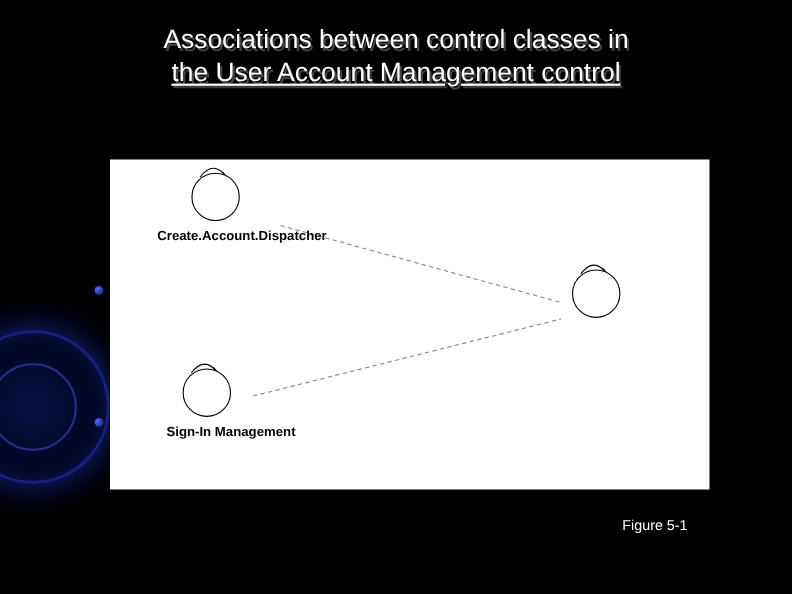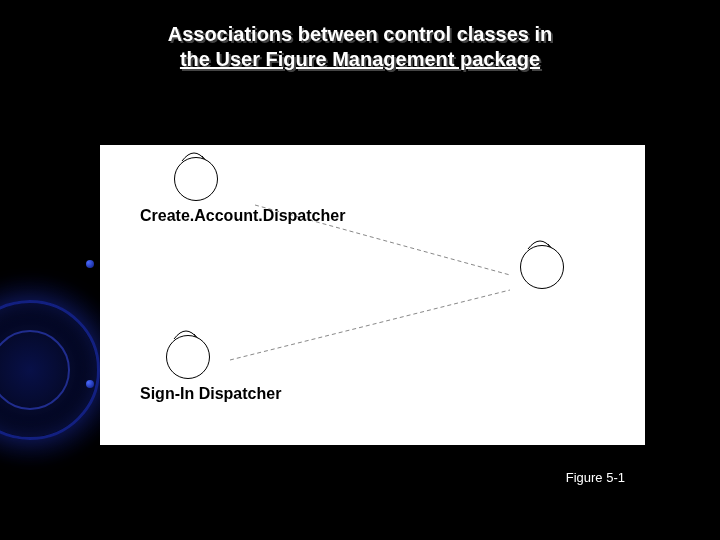--- a/index.html
+++ b/index.html
@@ -37,22 +37,22 @@
     width: 200px; height: 200px;
     background: radial-gradient(circle, rgba(20,40,180,0.4) 0%, rgba(0,0,50,0) 70%);
     left: -10px; top: -10px;
   }
   .title {
     position: absolute;
     top: 22px;
     left: 0; right: 0;
     text-align: center;
     color: #fff;
-    font-size: 20px;
-    font-weight: bold;
+    font-size: 24px;
+    font-weight: normal;
     line-height: 1.25;
     text-shadow: 2px 2px 0 #444;
     padding: 0 30px;
   }
   .title .u { text-decoration: underline; }
   .diagram-box {
     position: absolute;
     left: 100px;
     top: 145px;
     width: 545px;
@@ -70,21 +70,21 @@
     position: relative;
     margin: 0 auto;
   }
   .control-class .arrow {
     position: absolute;
     top: -10px; left: 6px;
     width: 28px; height: 18px;
   }
   .control-class .arrow svg { display: block; }
   .control-class .label {
-    font-size: 16px;
+    font-size: 12px;
     font-weight: bold;
     color: #000;
     margin-top: 6px;
     white-space: nowrap;
     text-align: center;
   }
   .assoc-line {
     position: absolute;
     pointer-events: none;
   }
@@ -109,21 +109,21 @@
   <div class="glow"></div>
   <div class="ring1"></div>
   <div class="ring2"></div>
 </div>
 
 <div class="bullet" style="left:86px; top:260px;"></div>
 <div class="bullet" style="left:86px; top:380px;"></div>
 
 <h1 class="title">
   <span>Associations between control classes in</span><br>
-  <span class="u">the User Figure Management package</span>
+  <span class="u">the User Account Management control</span>
 </h1>
 
 <div class="diagram-box">
 
   <svg class="assoc-line" style="left:0; top:0; width:545px; height:300px;">
     <line x1="155" y1="60" x2="410" y2="130" stroke="#888" stroke-width="1" stroke-dasharray="4,3"></line>
   </svg>
   <svg class="assoc-line" style="left:0; top:0; width:545px; height:300px;">
     <line x1="130" y1="215" x2="410" y2="145" stroke="#888" stroke-width="1" stroke-dasharray="4,3"></line>
   </svg>
@@ -144,21 +144,21 @@
   <div class="control-class" style="left:40px; top:190px; width:140px;">
     <div style="position:relative; width:44px; margin-left:26px;">
       <div class="arrow">
         <svg width="28" height="18">
           <path d="M2 14 Q 14 -2 26 14" fill="none" stroke="#000" stroke-width="1"></path>
           <path d="M26 14 L22 9 M26 14 L20 15" fill="none" stroke="#000" stroke-width="1"></path>
         </svg>
       </div>
       <div class="circle"></div>
     </div>
-    <div class="label">Sign-In Dispatcher</div>
+    <div class="label">Sign-In Management</div>
   </div>
 
   <div class="control-class" style="left:380px; top:100px; width:140px;">
     <div style="position:relative; width:44px; margin-left:40px;">
       <div class="arrow">
         <svg width="28" height="18">
           <path d="M2 14 Q 14 -2 26 14" fill="none" stroke="#000" stroke-width="1"></path>
           <path d="M26 14 L22 9 M26 14 L20 15" fill="none" stroke="#000" stroke-width="1"></path>
         </svg>
       </div>

